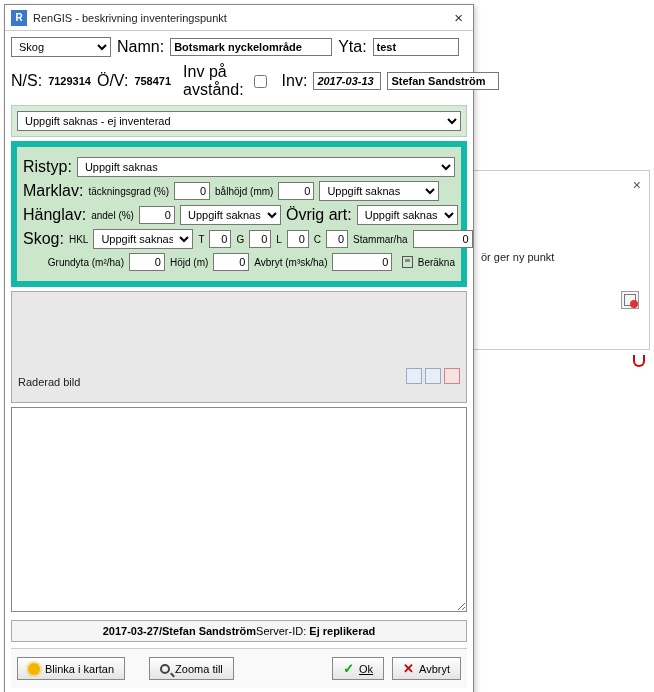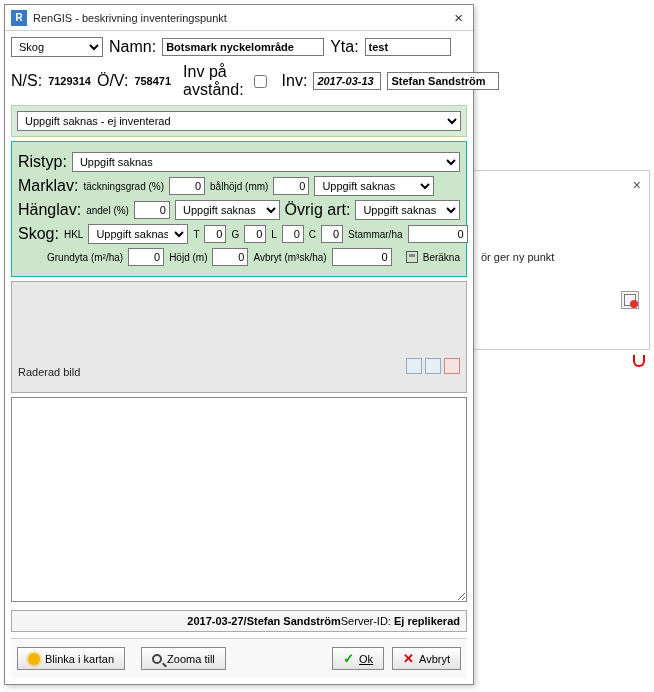--- a/index.html
+++ b/index.html
@@ -25,40 +25,40 @@
 .content { padding: 6px; }
 .row1 { display: flex; align-items: center; gap: 6px; margin-bottom: 6px; }
 select, input[type=text] { border: 1px solid #777; padding: 2px 3px; font-size: 11px; background: #fff; }
 select { height: 20px; }
 input[type=text] { height: 18px; }
 .lbl { font-size: 16px; color: #000; }
 .bold { font-weight: bold; }
 
 .green1 { background: #d8ead8; border: 1px solid #b5d0b5; padding: 5px; margin-bottom: 4px; }
 .green1 .hdr { margin-bottom: 4px; }
-.green2 { background: #cce6cc; border: 1px solid #14b8a6; padding: 6px; margin-bottom: 4px; }
+.green2 { background: #cce6cc; border: 6px solid #14b8a6; padding: 6px; margin-bottom: 4px; }
 .grow { display: flex; align-items: center; gap: 5px; margin: 4px 0; flex-wrap: nowrap; }
 .grow .lbl { white-space: nowrap; }
 .small { font-size: 10px; }
 .num { width: 36px; text-align: right; }
 .num-wide { width: 60px; text-align: right; }
 .wide { flex: 1; }
 
 .imgpanel { background: #e8e8e8; border: 1px solid #aaa; padding: 6px; display: flex; align-items: flex-end; gap: 10px; height: 112px; position: relative; }
 .cap { flex: 0 0 120px; font-size: 11px; color: #222; padding-bottom: 8px; }
 .thumb { width: 96px; display: flex; flex-direction: column; align-items: center; }
 .thumb .img { width: 80px; height: 78px; border: 1px solid #6aa0e0; background: linear-gradient(#e9e9e9 0 40%, #bdbdbd 40% 60%, #e4e4e4 60% 100%); position: relative; overflow: hidden; }
 .thumb .img::after { content: ""; position: absolute; left: 0; right: 0; top: 34%; height: 26%; background: repeating-linear-gradient(45deg,#6b6b6b 0 2px,#a5a5a5 2px 4px); }
 .thumb .t { font-size: 10px; margin-top: 4px; color: #113a9c; background: #c9ddf5; padding: 1px 12px; }
 .imgtools { position: absolute; right: 6px; bottom: 18px; display: flex; gap: 3px; }
 .ib { width: 16px; height: 16px; border: 1px solid #9ab; background: #e6eef7; position: relative; cursor: pointer; }
 .ib.del { background: #f7e2e2; border-color: #c88; }
 .textarea { width: 100%; height: 205px; border: 1px solid #888; margin-top: 4px; background: #fff; }
 
-.status { display: flex; justify-content: flex-end; padding: 4px 6px; border: 1px solid #aaa; margin-top: 6px; background: #f5f5f5; }
+.status { display: flex; justify-content: center; padding: 4px 6px; border: 1px solid #aaa; margin-top: 6px; background: #f5f5f5; }
 .footer { display: flex; justify-content: space-between; padding: 8px 6px; border-top: 1px solid #ccc; background: #f9f9f9; margin-top: 6px; }
 .btn { border: 1px solid #888; background: linear-gradient(#fff,#e4e4e4); padding: 3px 10px; cursor: pointer; display: inline-flex; align-items: center; gap: 5px; font-size: 11px; }
 .ok-ico { color: #0a0; font-weight: bold; font-size: 13px; }
 .x-ico { color: #c00; font-weight: bold; font-size: 13px; }
 .calc-ico { width: 12px; height: 12px; border: 1px solid #555; display: inline-block; position: relative; }
 .calc-ico::before { content: ""; position: absolute; left: 2px; top: 2px; right: 2px; height: 3px; background: #888; }
 .sun-ico { width: 12px; height: 12px; border-radius: 50%; background: #f5b400; display: inline-block; box-shadow: 0 0 0 2px #f5b40055; }
 .mag-ico { width: 10px; height: 10px; border: 2px solid #444; border-radius: 50%; display: inline-block; position: relative; }
 .mag-ico::after { content: ""; position: absolute; left: 8px; top: 8px; width: 5px; height: 2px; background: #444; transform: rotate(45deg); }
 </style>
@@ -79,21 +79,21 @@
 <div class="win">
   <div class="titlebar">
     <div class="logo">R</div>
     <div class="title">RenGIS - beskrivning inventeringspunkt</div>
     <div class="close">×</div>
   </div>
 
   <div class="content">
 
     <div class="row1">
-      <select style="width:92px"><option>Skog</option></select>
+      <select style="width:100px"><option>Skog</option></select>
       <span class="lbl">Namn:</span>
       <input type="text" style="width: 162px; font-weight: bold;" value="Botsmark nyckelområde">
       <span class="lbl">Yta:</span>
       <input type="text" style="width: 86px; font-weight: bold;" value="test">
     </div>
 
     <div class="row1">
       <span class="lbl">N/S:</span>
       <span class="bold">7129314</span>
       <span class="lbl">Ö/V:</span>
@@ -173,21 +173,21 @@
     <textarea class="textarea" style=""></textarea>
 
     <div class="status">
       <span class="bold">2017-03-27/Stefan Sandström</span>
       <span>
         <span>Server-ID:</span> <span class="bold">Ej replikerad</span>
       </span>
     </div>
 
     <div class="footer">
-      <div style="display:flex;gap:16px">
+      <div style="display:flex;gap:24px">
         <span class="btn">
             <span class="sun-ico"></span>
             <span>Blinka i kartan</span>
           </span>
         <span class="btn">
             <span class="mag-ico"></span>
             <span>Zooma till</span>
           </span>
       </div>
       <div style="display:flex;gap:8px">

